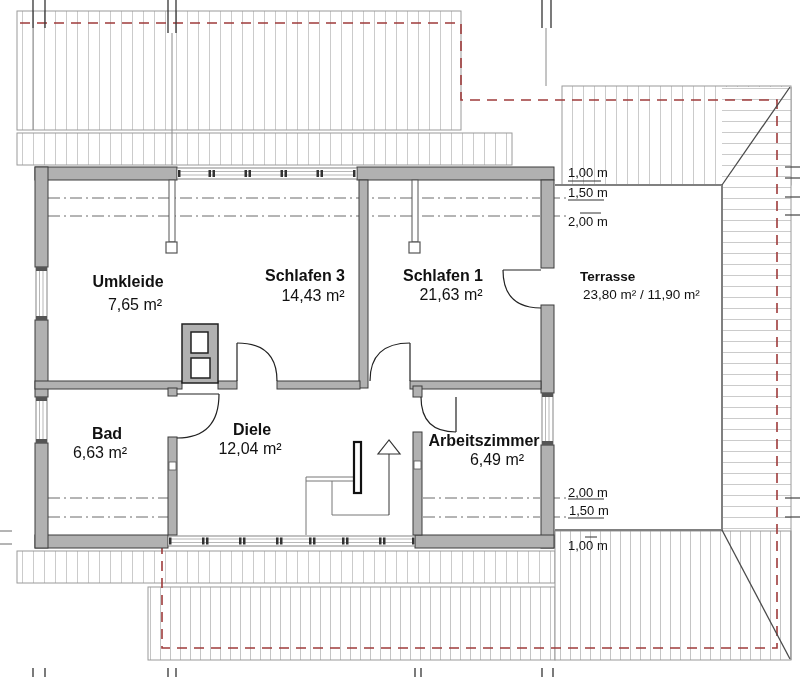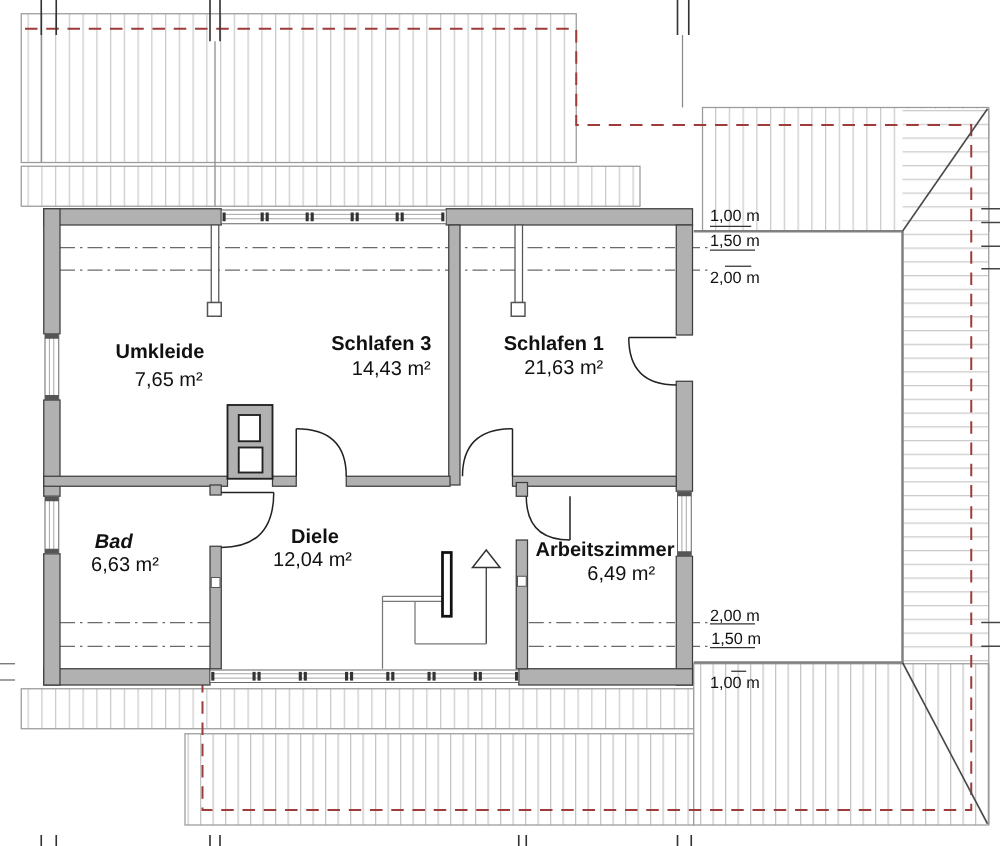--- a/index.html
+++ b/index.html
@@ -266,41 +266,45 @@
     <span class="room-area">14,43 m²</span>
   </div>
 
   <div class="room-label" style="left:443px;top:268px;">
     <span class="room-name">Schlafen 1</span>
   </div>
   <div class="room-label" style="left:451px;top:287px;">
     <span class="room-area">21,63 m²</span>
   </div>
 
-  <div class="room-label" style="left:91px;top:426px;font-style:italic;">
+  <div class="room-label" style="left:107px;top:426px;">
     <span class="room-name">Bad</span>
   </div>
   <div class="room-label" style="left:100px;top:445px;">
     <span class="room-area">6,63 m²</span>
   </div>
 
   <div class="room-label" style="left:252px;top:422px;">
     <span class="room-name">Diele</span>
   </div>
   <div class="room-label" style="left:250px;top:441px;">
     <span class="room-area">12,04 m²</span>
   </div>
 
   <div class="room-label" style="left:484px;top:433px;">
     <span class="room-name">Arbeitszimmer</span>
   </div>
   <div class="room-label" style="left:497px;top:452px;text-align:right;">
     <span class="room-area">6,49 m²</span>
   </div>
 
+  <div class="room-block" style="left:580px;top:268px;">
+    <span class="room-name">Terrasse</span>
+    <span class="room-area">23,80 m² / 11,90 m²</span>
+  </div>
 
   <div class="dim-label" style="left:568px;top:165px;">1,00 m</div>
   <div class="dim-label" style="left:568px;top:185px;">1,50 m</div>
   <div class="dim-label" style="left:568px;top:214px;">2,00 m</div>
   <div class="dim-label" style="left:568px;top:485px;">2,00 m</div>
   <div class="dim-label" style="left:569px;top:503px;">1,50 m</div>
   <div class="dim-label" style="left:568px;top:538px;">1,00 m</div>
 
 </div>
 

